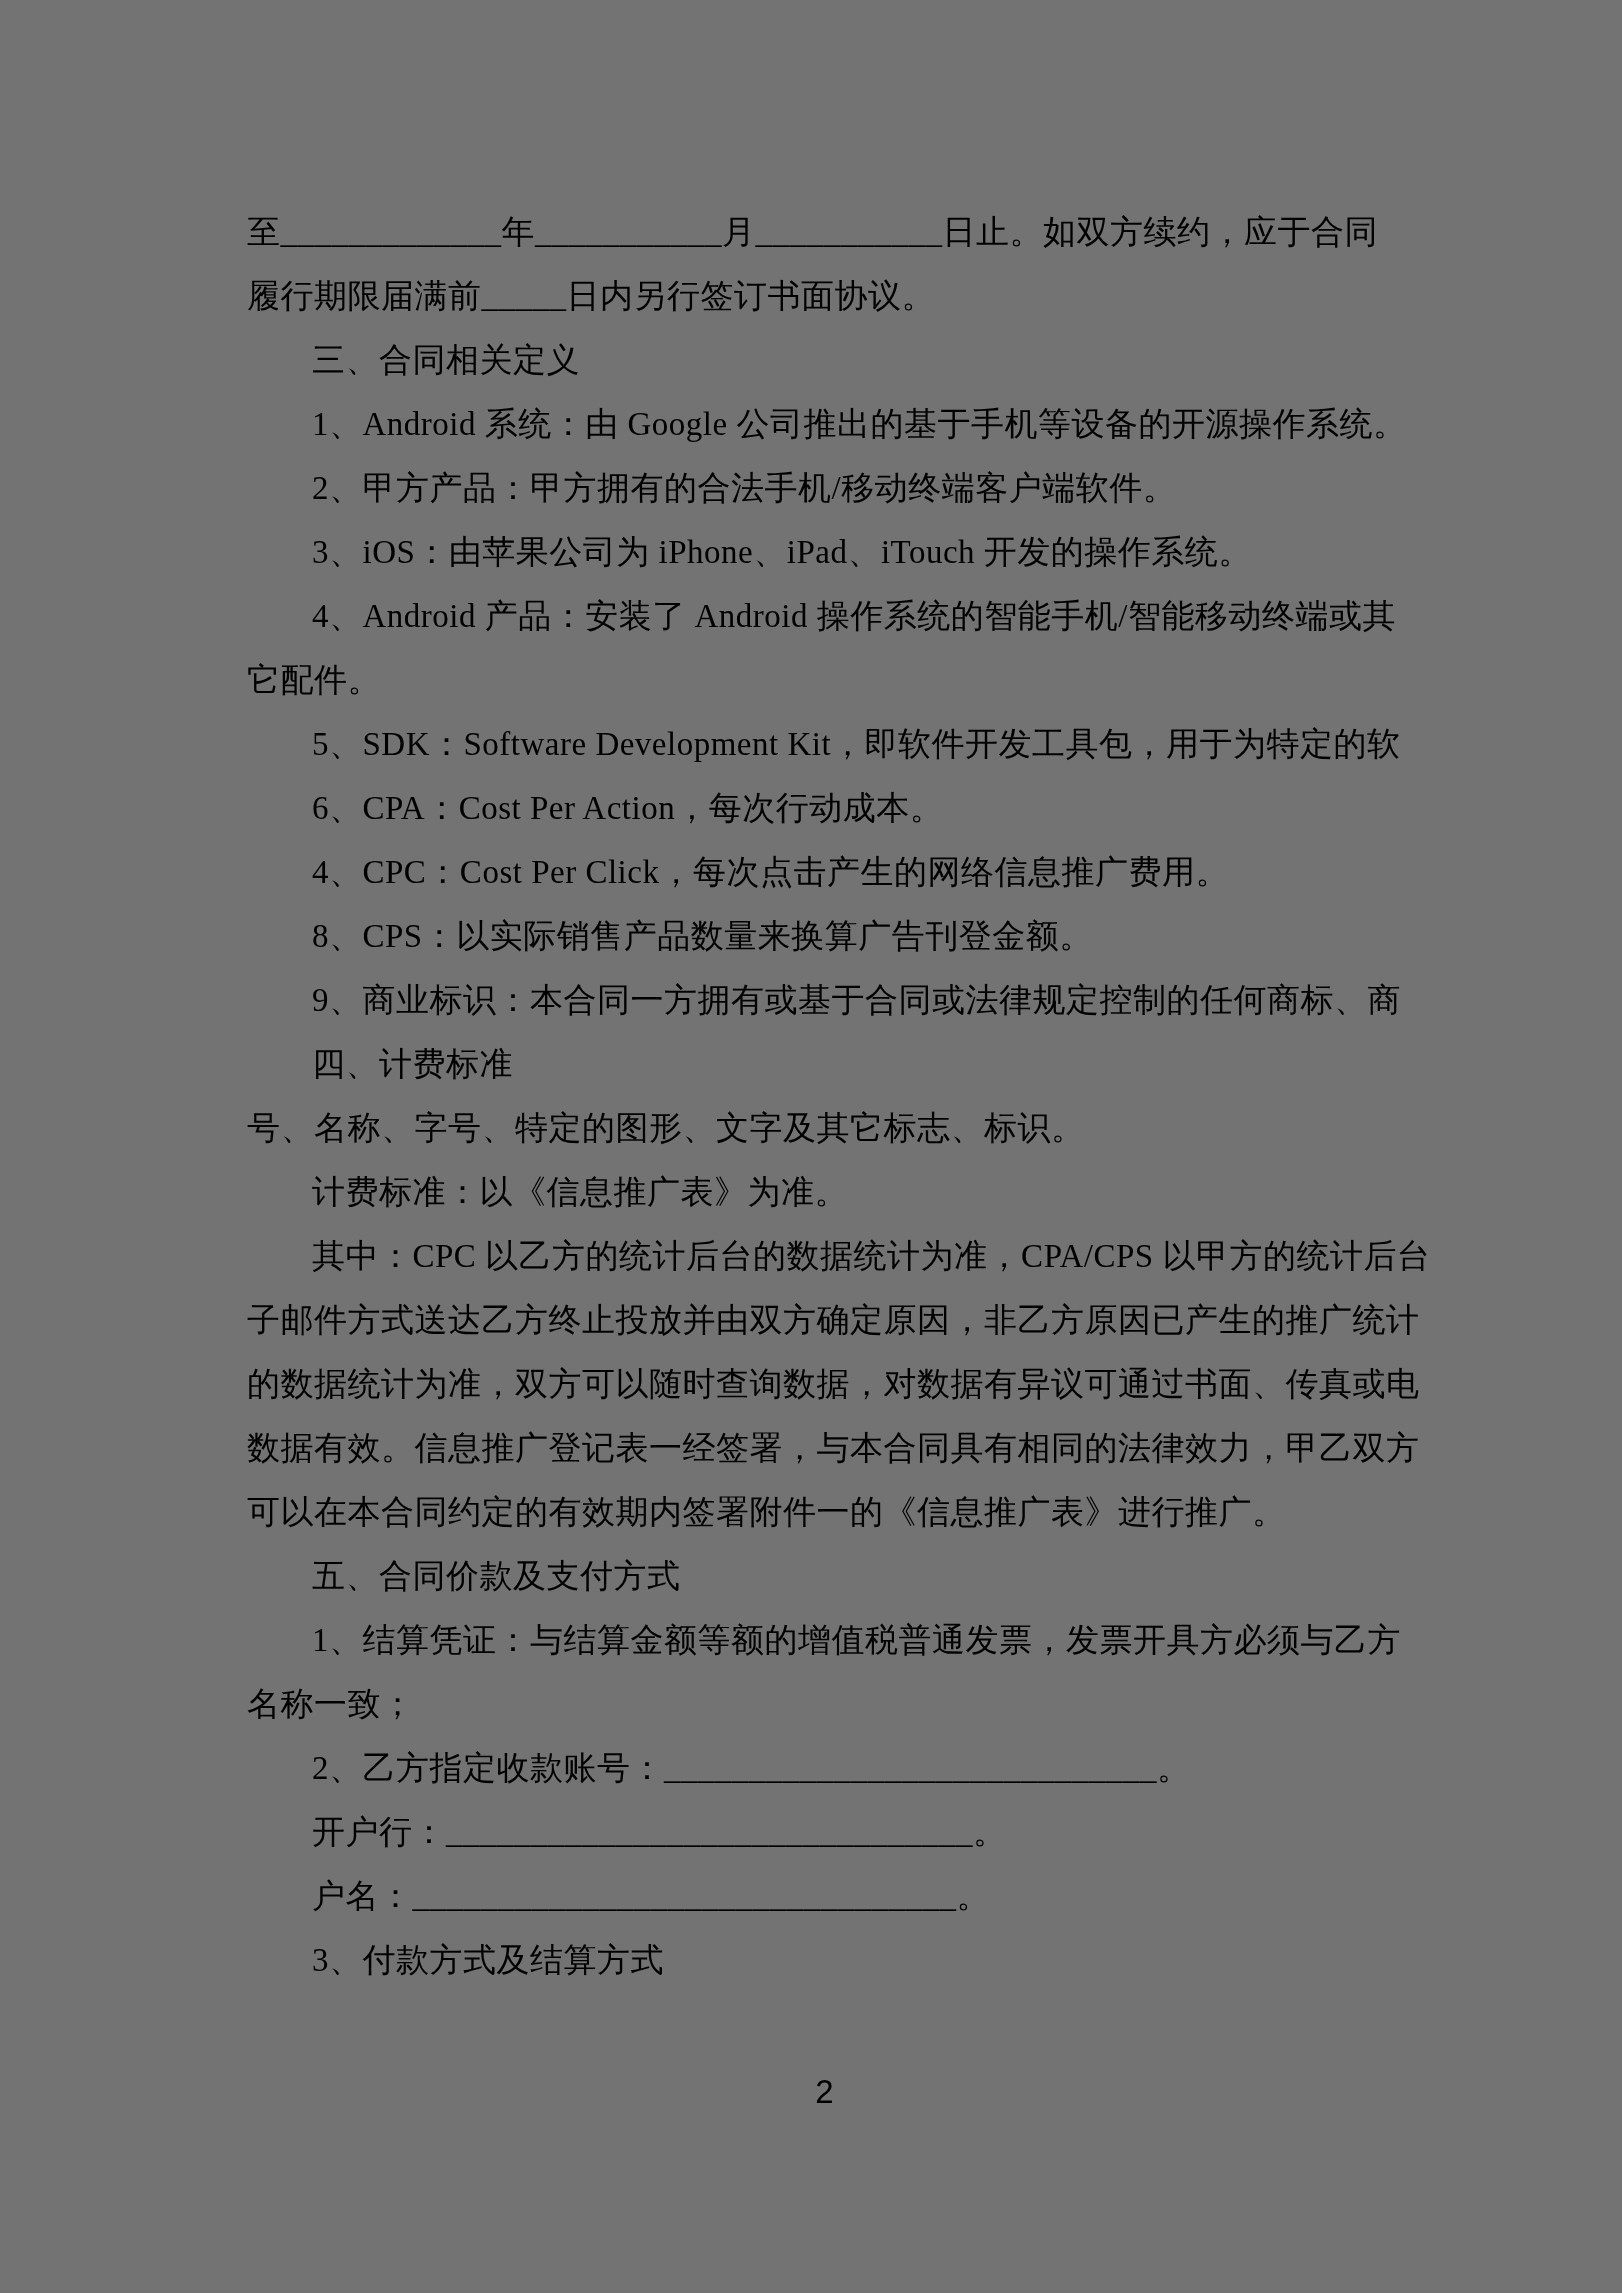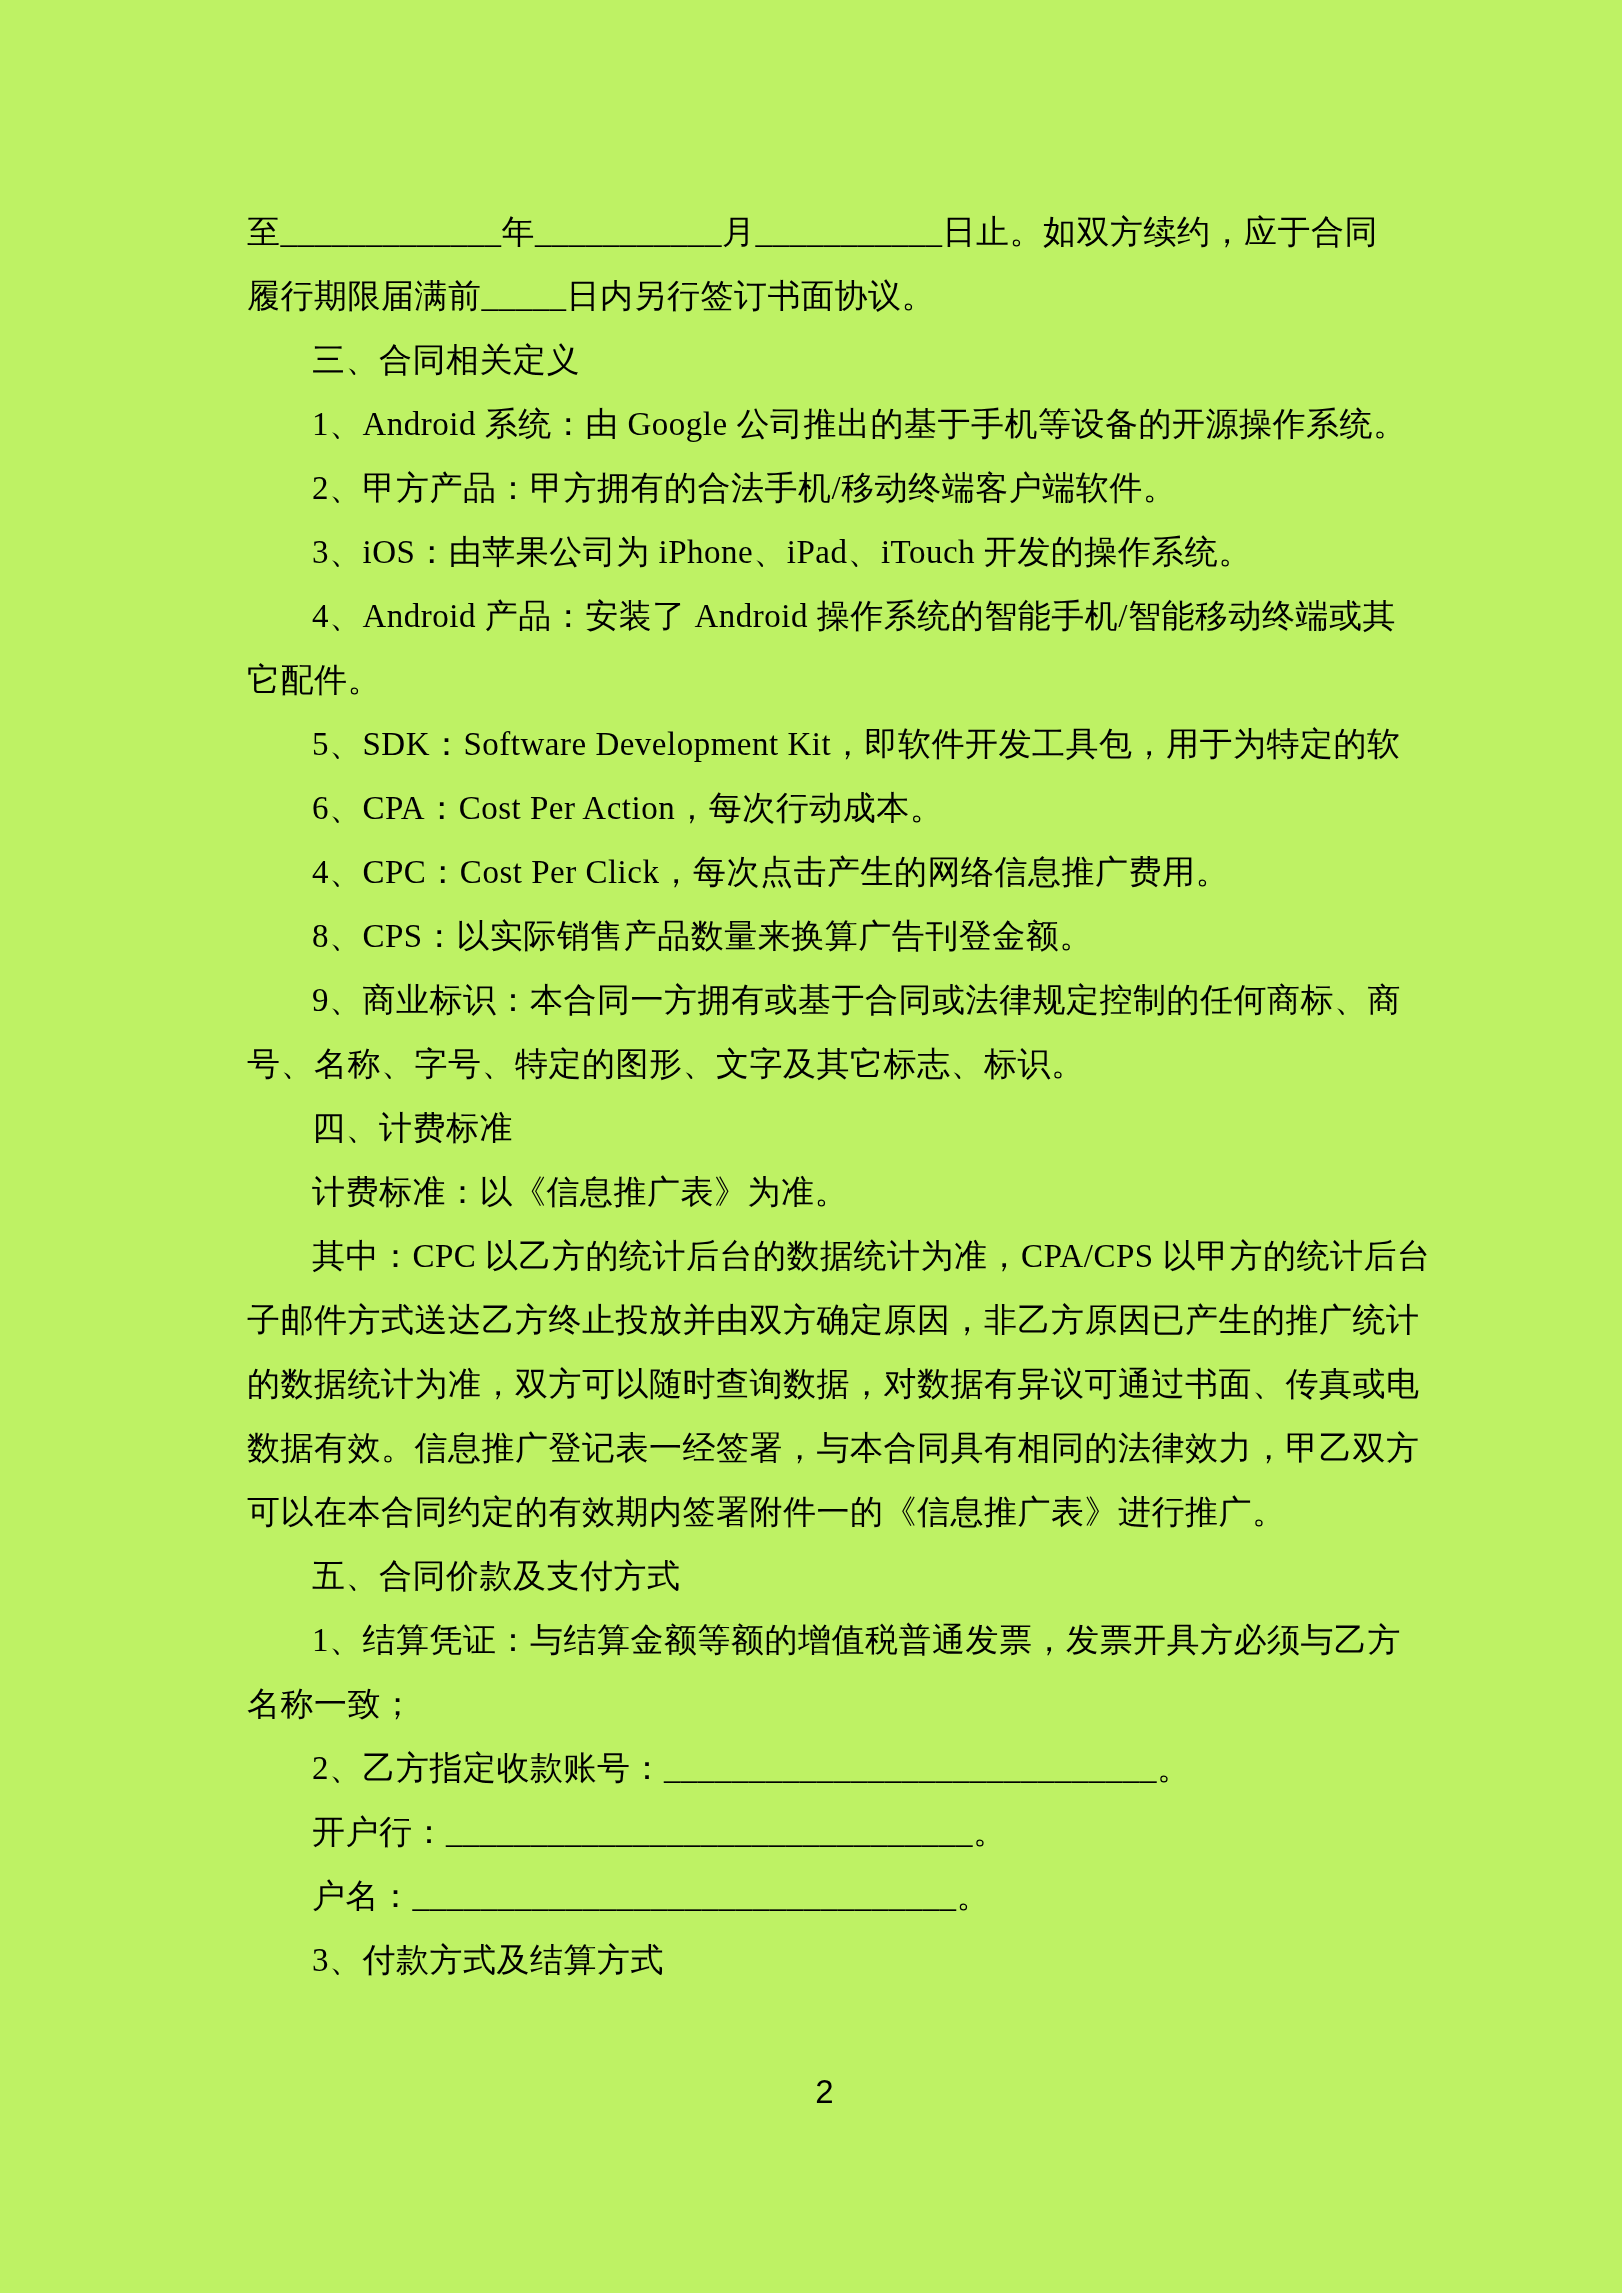--- a/index.html
+++ b/index.html
@@ -5,21 +5,21 @@
   html, body {
     margin: 0;
     padding: 0;
     background: #ffffff;
   }
   .page {
     position: relative;
     width: 1623px;
     height: 2294px;
     margin: 0 auto;
-    background: #bef264;
+    background: #737373;
     color: #000000;
     font-family: "Liberation Serif", "DejaVu Serif", serif;
     box-sizing: border-box;
     padding: 200px 221px 16px 247px;
     overflow: hidden;
   }
   .content p.line {
     margin: 0;
     font-size: 33px;
     line-height: 64px;
@@ -51,22 +51,22 @@
       <p class="line indent">1、Android 系统：由 Google 公司推出的基于手机等设备的开源操作系统。</p>
       <p class="line indent">2、甲方产品：甲方拥有的合法手机/移动终端客户端软件。</p>
       <p class="line indent">3、iOS：由苹果公司为 iPhone、iPad、iTouch 开发的操作系统。</p>
       <p class="line indent">4、Android 产品：安装了 Android 操作系统的智能手机/智能移动终端或其</p>
       <p class="line">它配件。</p>
       <p class="line indent">5、SDK：Software Development Kit，即软件开发工具包，用于为特定的软</p>
       <p class="line indent">6、CPA：Cost Per Action，每次行动成本。</p>
       <p class="line indent">4、CPC：Cost Per Click，每次点击产生的网络信息推广费用。</p>
       <p class="line indent">8、CPS：以实际销售产品数量来换算广告刊登金额。</p>
       <p class="line indent">9、商业标识：本合同一方拥有或基于合同或法律规定控制的任何商标、商</p>
+      <p class="line bold indent">四、计费标准</p>
       <p class="line">号、名称、字号、特定的图形、文字及其它标志、标识。</p>
-      <p class="line bold indent">四、计费标准</p>
       <p class="line indent">计费标准：以《信息推广表》为准。</p>
       <p class="line indent">其中：CPC 以乙方的统计后台的数据统计为准，CPA/CPS 以甲方的统计后台</p>
       <p class="line">子邮件方式送达乙方终止投放并由双方确定原因，非乙方原因已产生的推广统计</p>
       <p class="line">的数据统计为准，双方可以随时查询数据，对数据有异议可通过书面、传真或电</p>
       <p class="line">数据有效。信息推广登记表一经签署，与本合同具有相同的法律效力，甲乙双方</p>
       <p class="line">可以在本合同约定的有效期内签署附件一的《信息推广表》进行推广。</p>
       <p class="line bold indent">五、合同价款及支付方式</p>
       <p class="line indent">1、结算凭证：与结算金额等额的增值税普通发票，发票开具方必须与乙方</p>
       <p class="line">名称一致；</p>
       <p class="line indent">2、乙方指定收款账号：_____________________________。</p>

